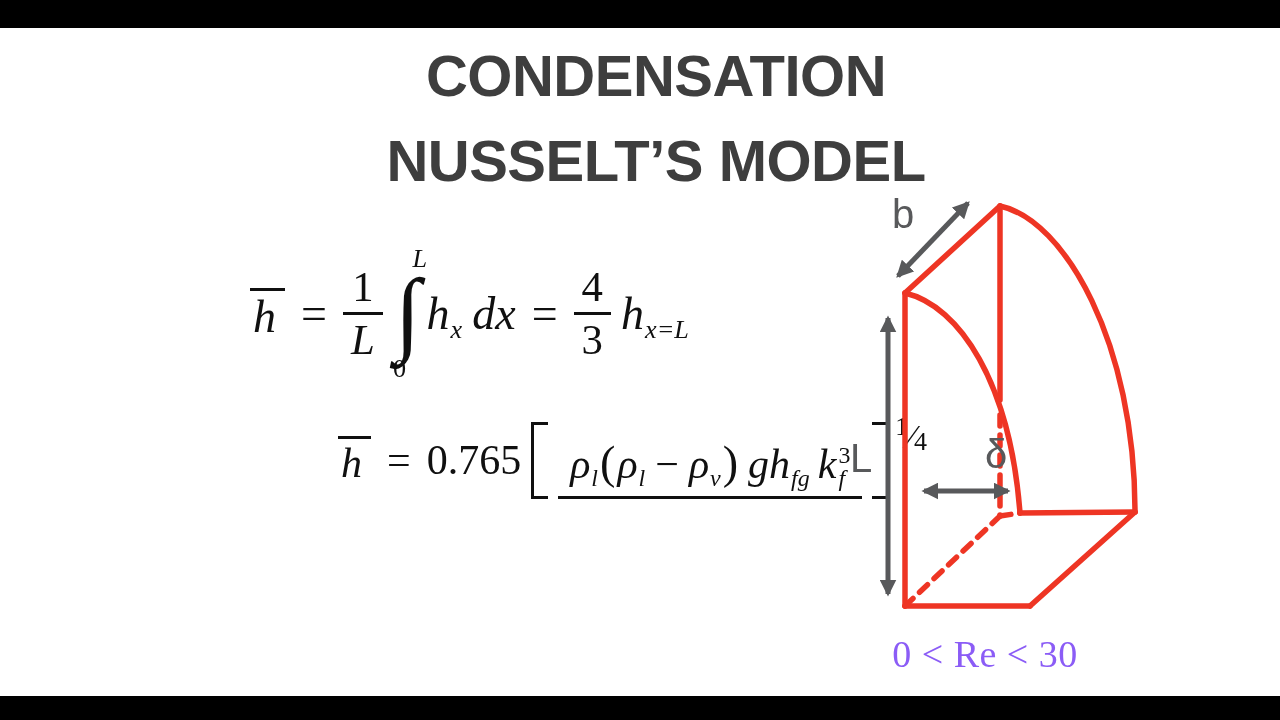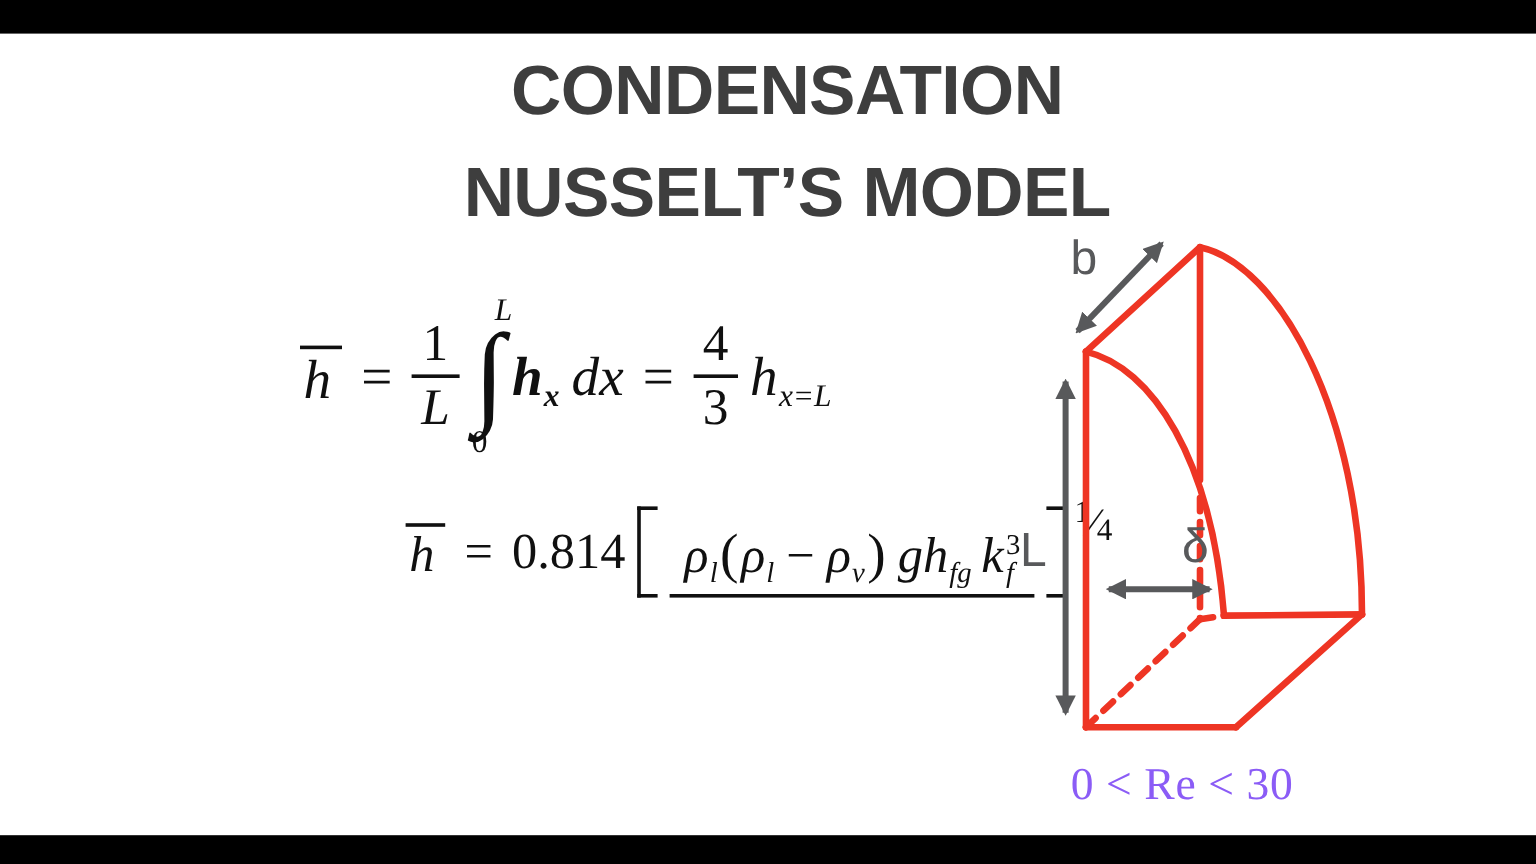--- a/index.html
+++ b/index.html
@@ -29,21 +29,21 @@
   .fbar { align-self:stretch; height:3px; background:#101010; }
 
   .intgrl { display:inline-flex; flex-direction:column; align-items:center; line-height:1;
             margin:0 6px 0 12px; }
   .intgrl .iglyph { font-size:2.05em; line-height:0.82; }
   .intgrl .ilim { font-size:0.57em; line-height:1; }
   .intgrl .up { transform:translateX(12px); margin-bottom:2px; }
   .intgrl .dn { transform:translateX(-8px); margin-top:4px; }
 
   .sb { font-size:0.57em; font-style:italic; position:relative; top:0.33em; margin-left:1px; }
-  .tok.mr { margin-right:10px;font-weight:bold; }
+  .tok.mr { margin-right:10px; }
   .ml { margin-left:10px; }
 
   .ss { display:inline-block; line-height:0.95; font-size:0.57em; position:relative;
         top:0.35em; margin-left:2px; }
   .ss span { display:block; }
   .ss .sf { font-style:italic; }
 
   .pr { font-size:1.1em; margin:0 2px; }
   .pr2 { font-size:1.22em; margin:0 3px; position:relative; top:0.03em; }
   .mop { margin:0 10px; }
@@ -101,21 +101,21 @@
       <span class="fn">4</span>
       <span class="fbar"></span>
       <span class="fd">3</span>
     </span>
     <span class="tok ml"><span class="it">h</span><span class="sb">x=L</span></span>
   </div>
 
   <div class="eq eq2">
     <span class="obar">h</span>
     <span class="op">=</span>
-    <span class="tok">0.814</span>
+    <span class="tok">0.765</span>
     <span class="brk l"></span>
     <span class="frac big">
       <span class="fn">
         <span class="it">ρ</span><span class="sb">l</span><span class="pr">(</span><span class="it">ρ</span><span class="sb">l</span><span class="mop">−</span><span class="it">ρ</span><span class="sb">v</span><span class="pr">)</span><span class="it gsp">g</span><span class="it">h</span><span class="sb">fg</span><span class="it gsp">k</span><span class="ss"><span>3</span><span class="sf">f</span></span>
       </span>
       <span class="fbar"></span>
     </span>
     <span class="brk r"></span>
     <span class="exp">
         <span class="en">1</span>

